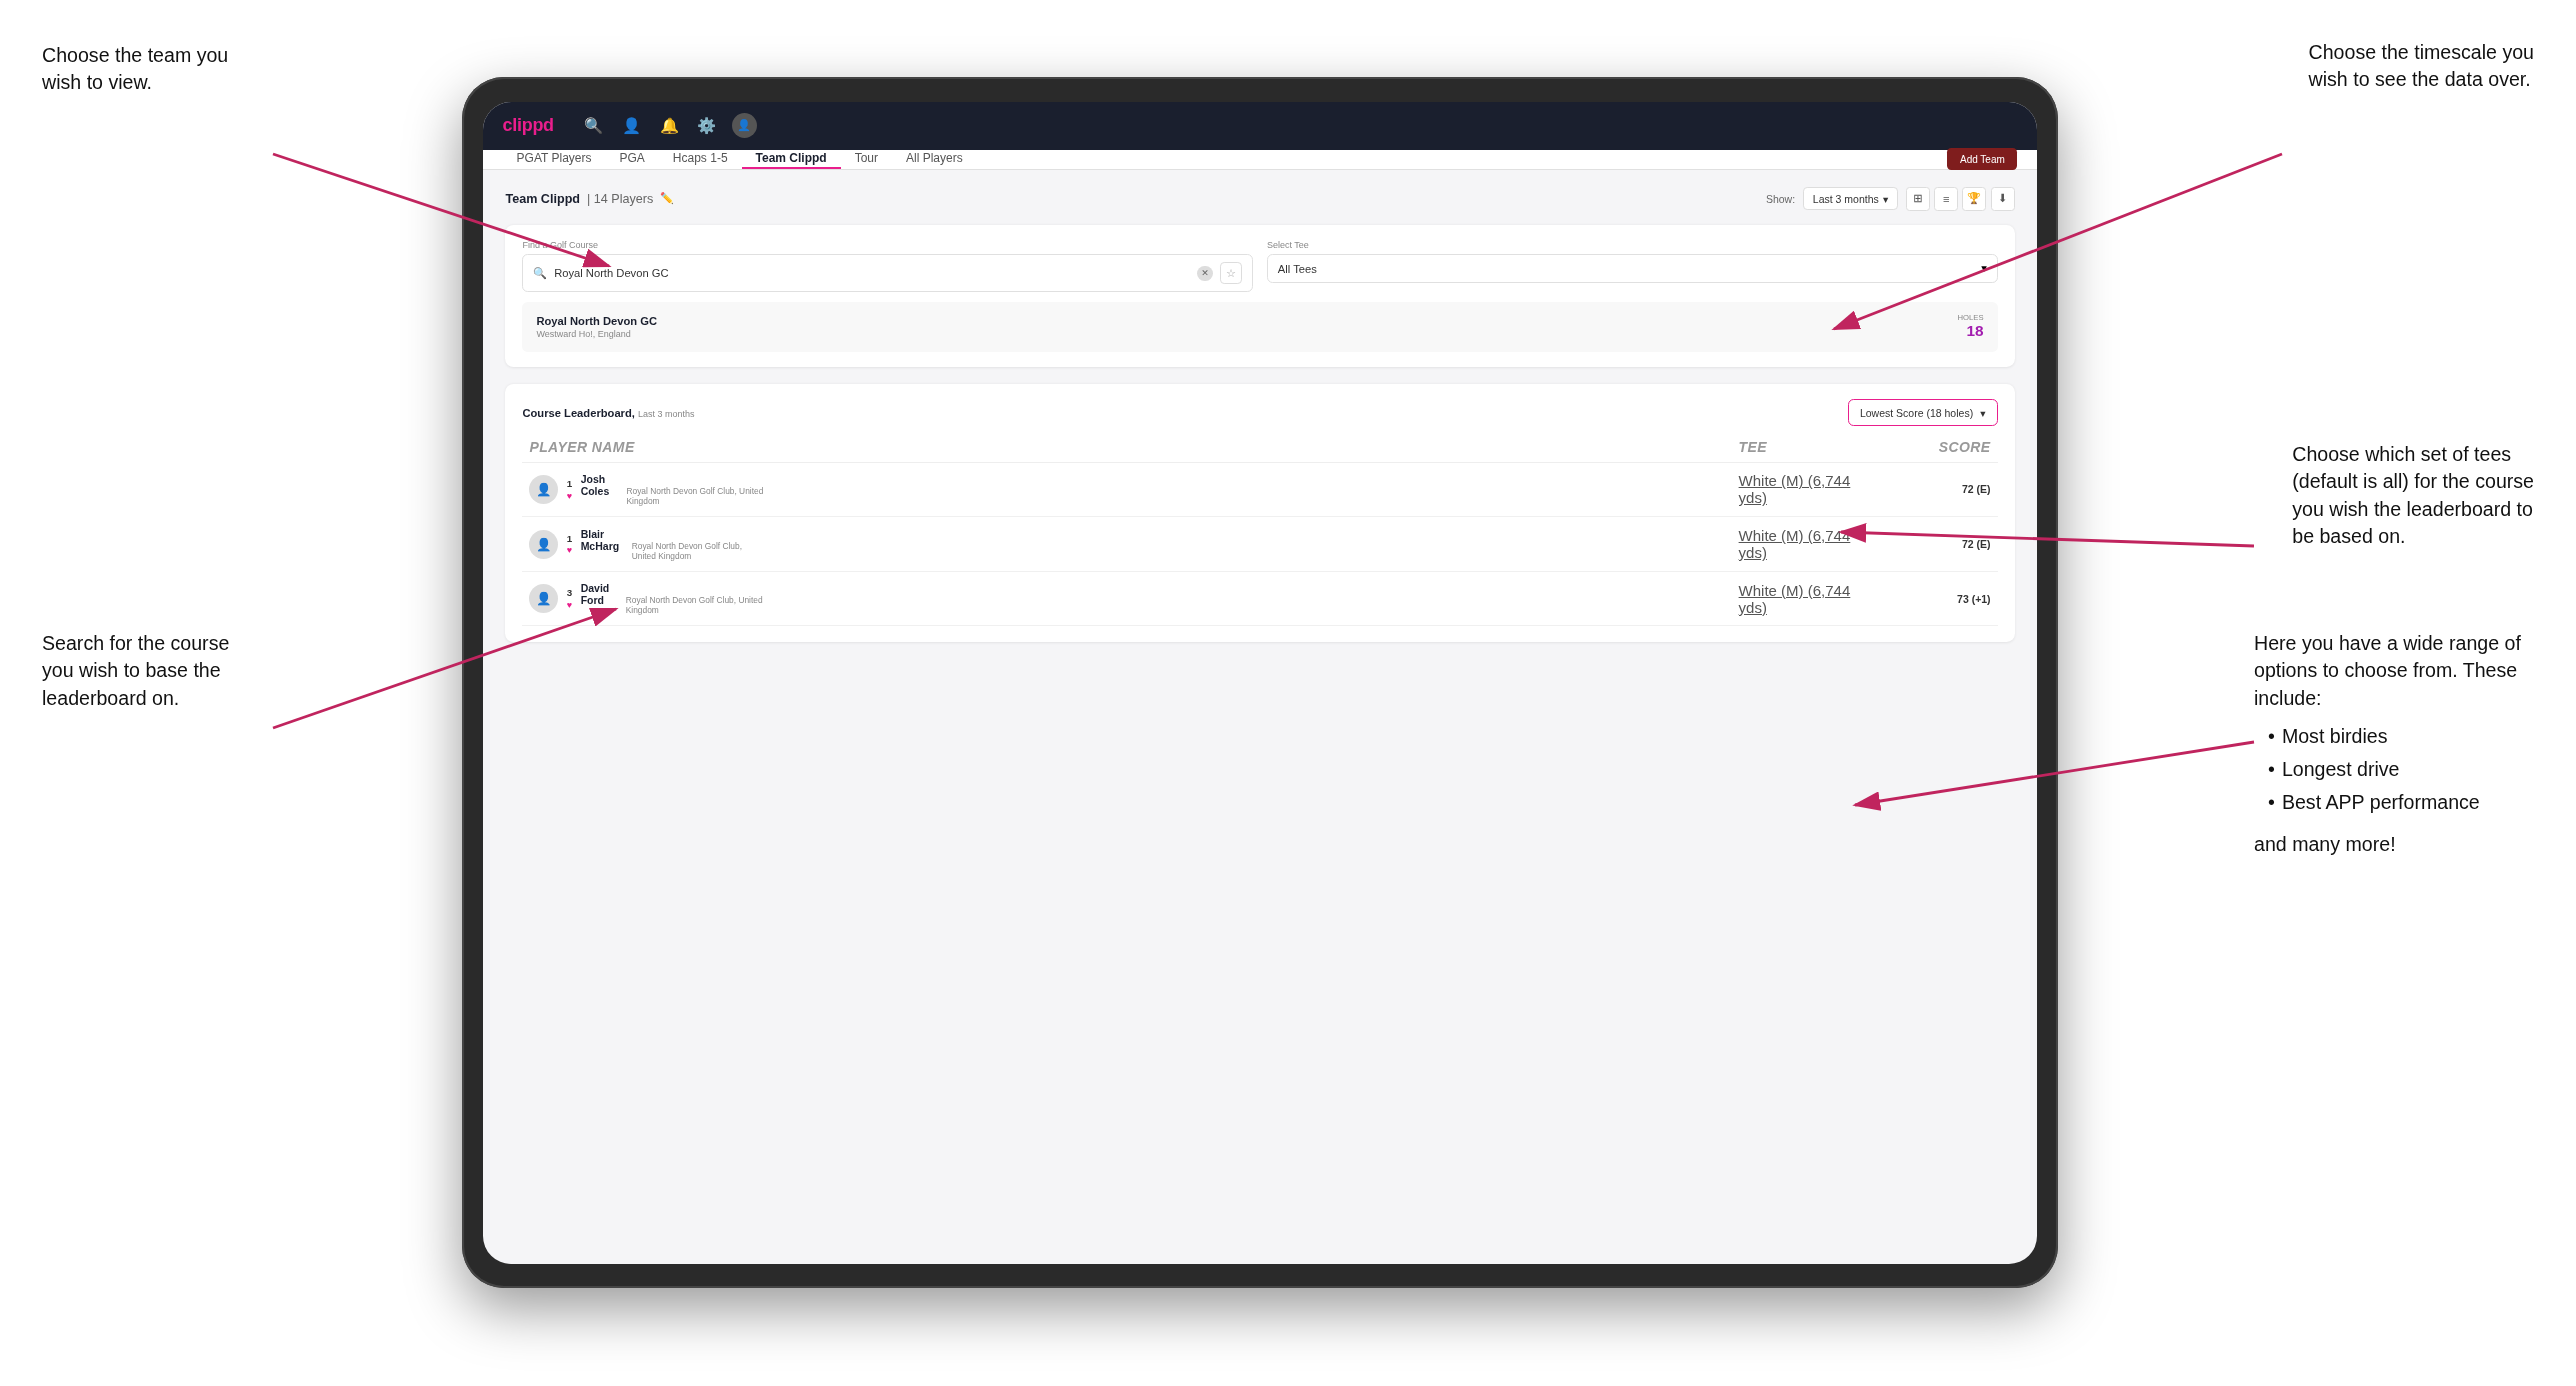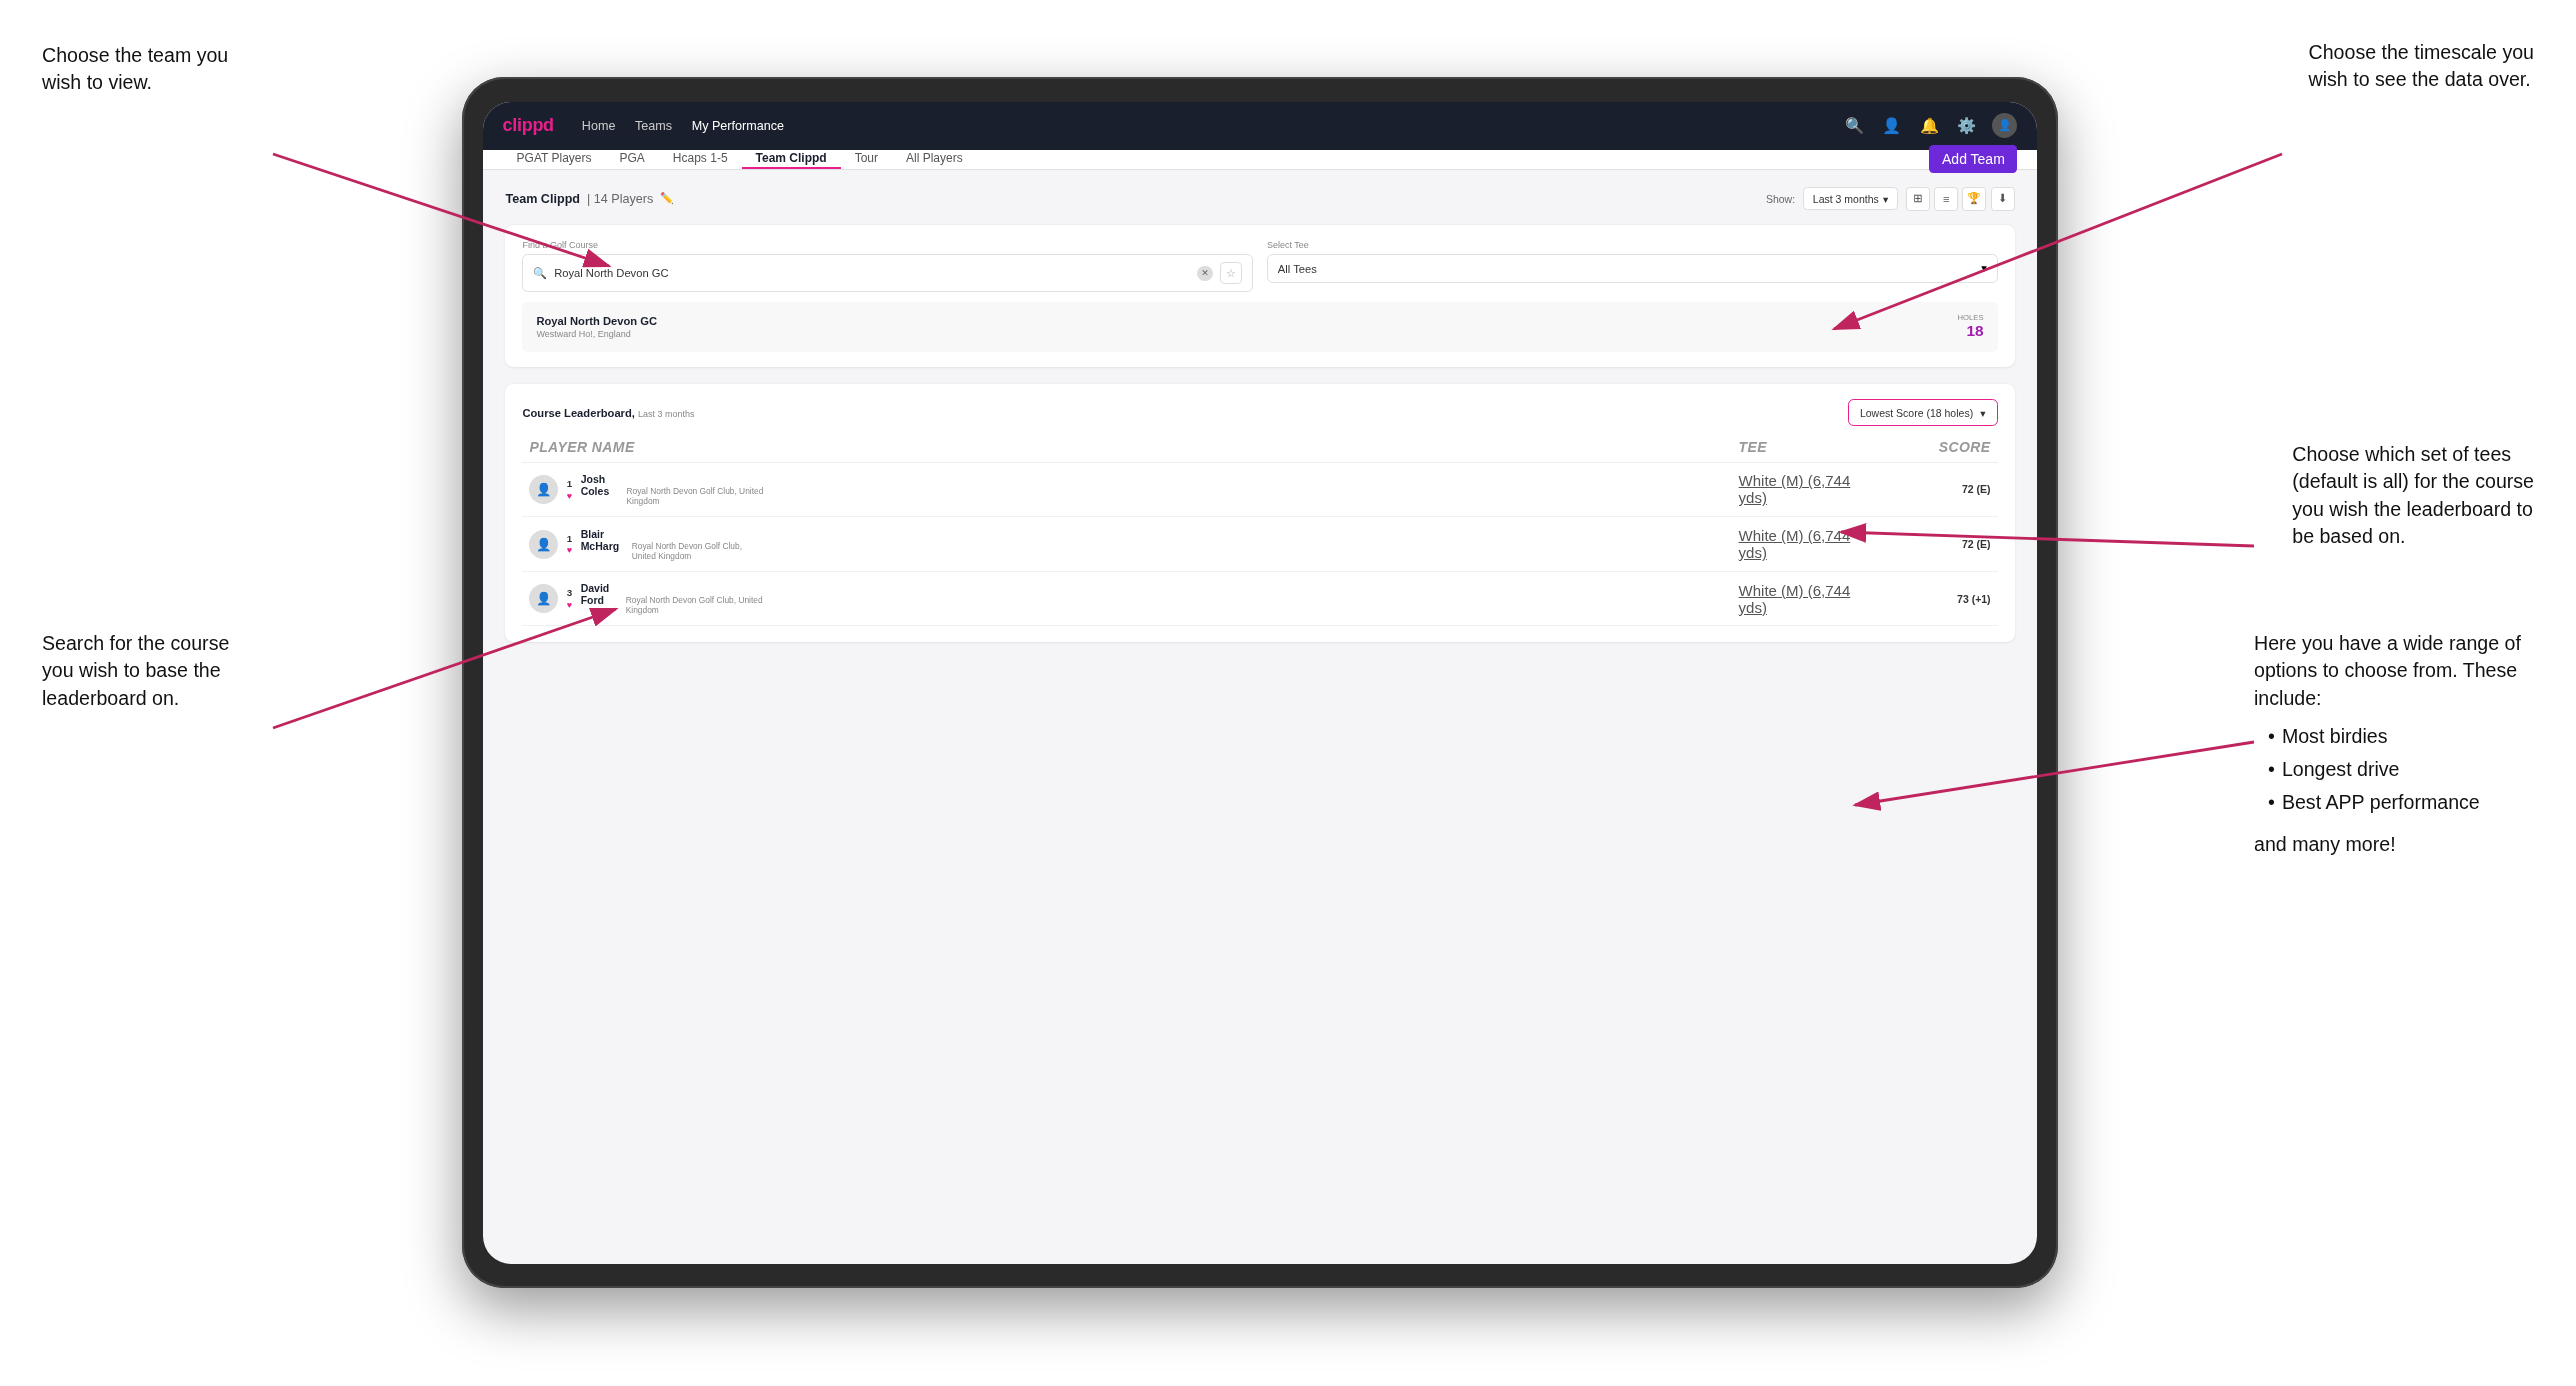--- a/index.html
+++ b/index.html
@@ -180,23 +180,23 @@
     }
 
     .sub-nav-tab.active {
       color: #1a1f2e;
       border-bottom: 2.1px solid #e91e8c;
       font-weight: 600;
     }
 
     .add-team-btn {
       margin-left: auto;
-      background: #6d28d9;
+      background: #7f1d1d;
       color: #fff;
-      font-size: 14px;
+      font-size: 10px;
       padding: 5.6px 12.6px;
       border-radius: 4.2px;
       cursor: pointer;
       border: none;
     }
 
     
     .main-content {
       flex: 1;
       padding: 17px 22.4px;
@@ -558,25 +558,20 @@
   </style>
 </head>
 <body>
 
 <div class="ipad-device">
   <div class="ipad-screen">
     <div class="app-container">
 
       <div class="navbar">
         <div class="navbar-logo">clippd</div>
-        <div class="navbar-nav">
-          <span class="navbar-nav-item">Home</span>
-          <span class="navbar-nav-item">Teams</span>
-          <span class="navbar-nav-item active">My Performance</span>
-        </div>
         <div class="navbar-icons">
           <div class="navbar-icon-btn">🔍</div>
           <div class="navbar-icon-btn">👤</div>
           <div class="navbar-icon-btn">🔔</div>
           <div class="navbar-icon-btn">⚙️</div>
           <div class="navbar-avatar">👤</div>
         </div>
       </div>
 
       <div class="sub-nav">

